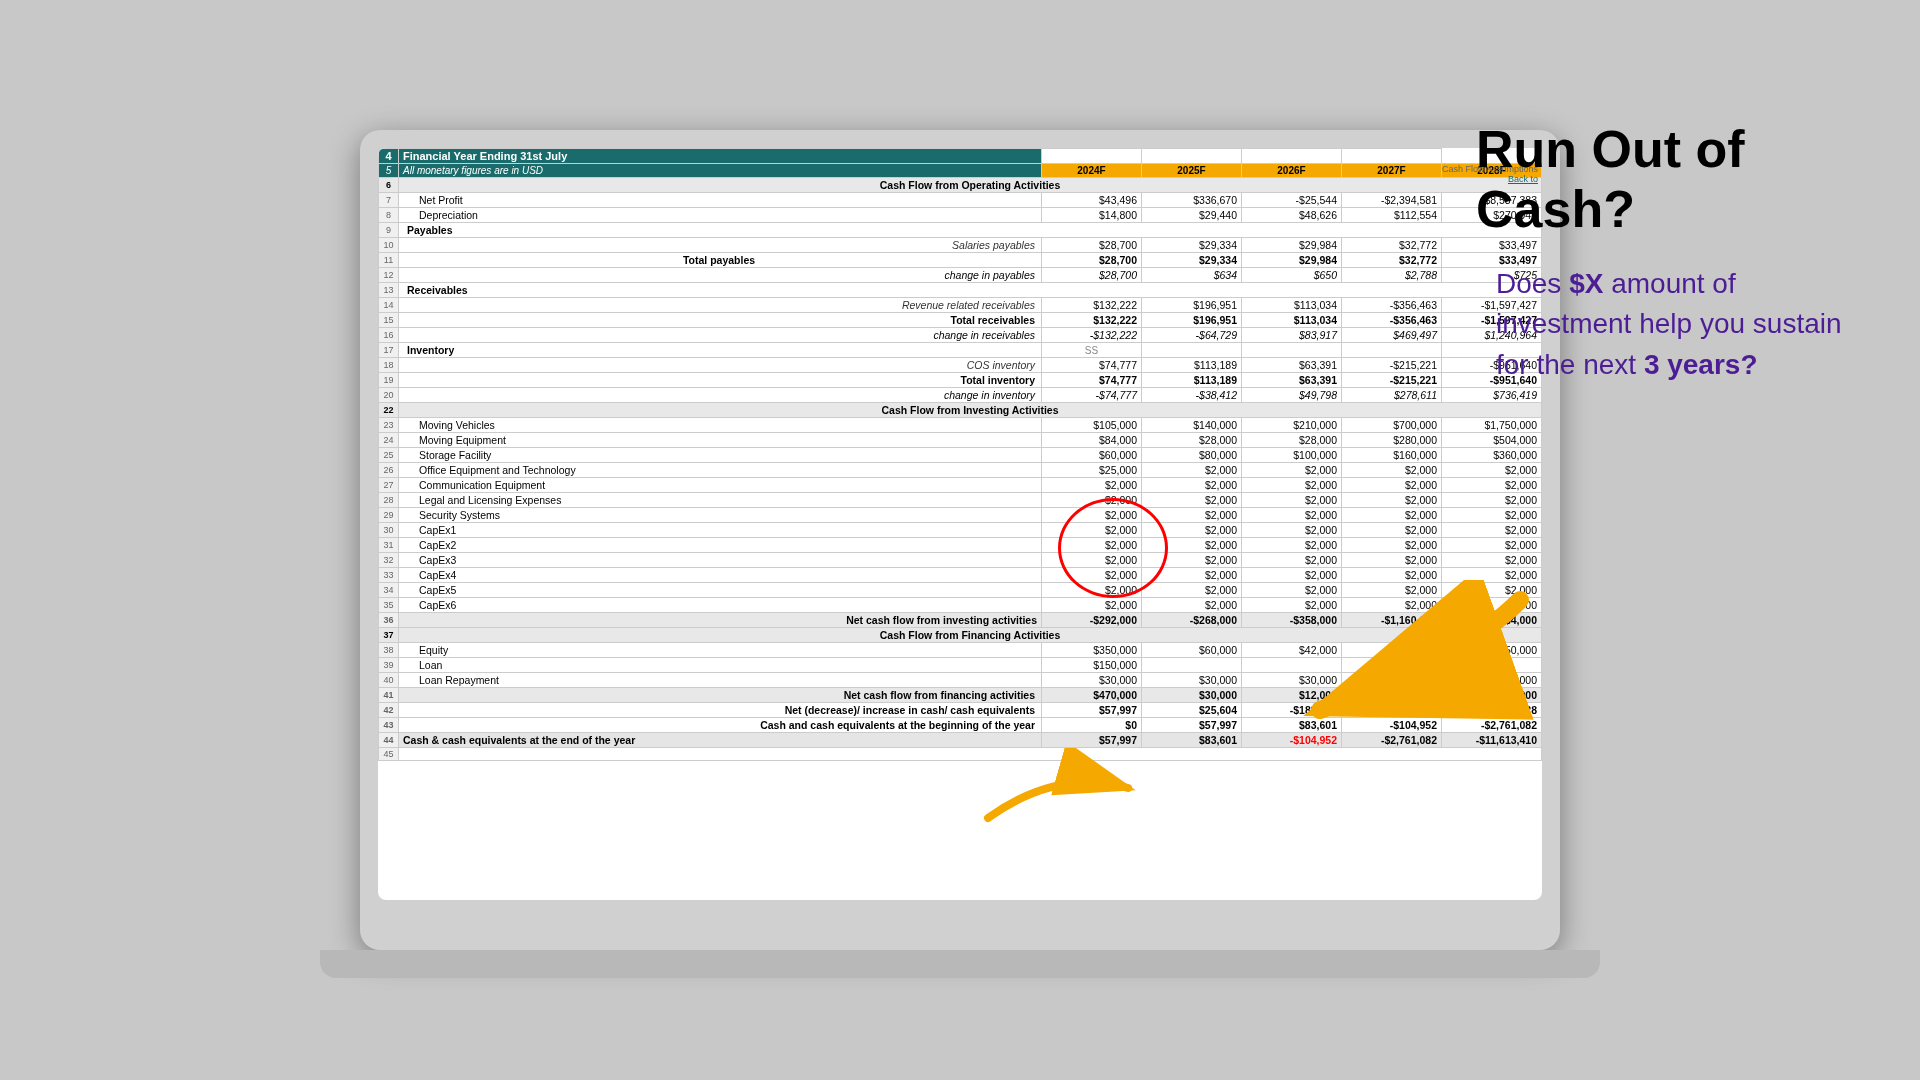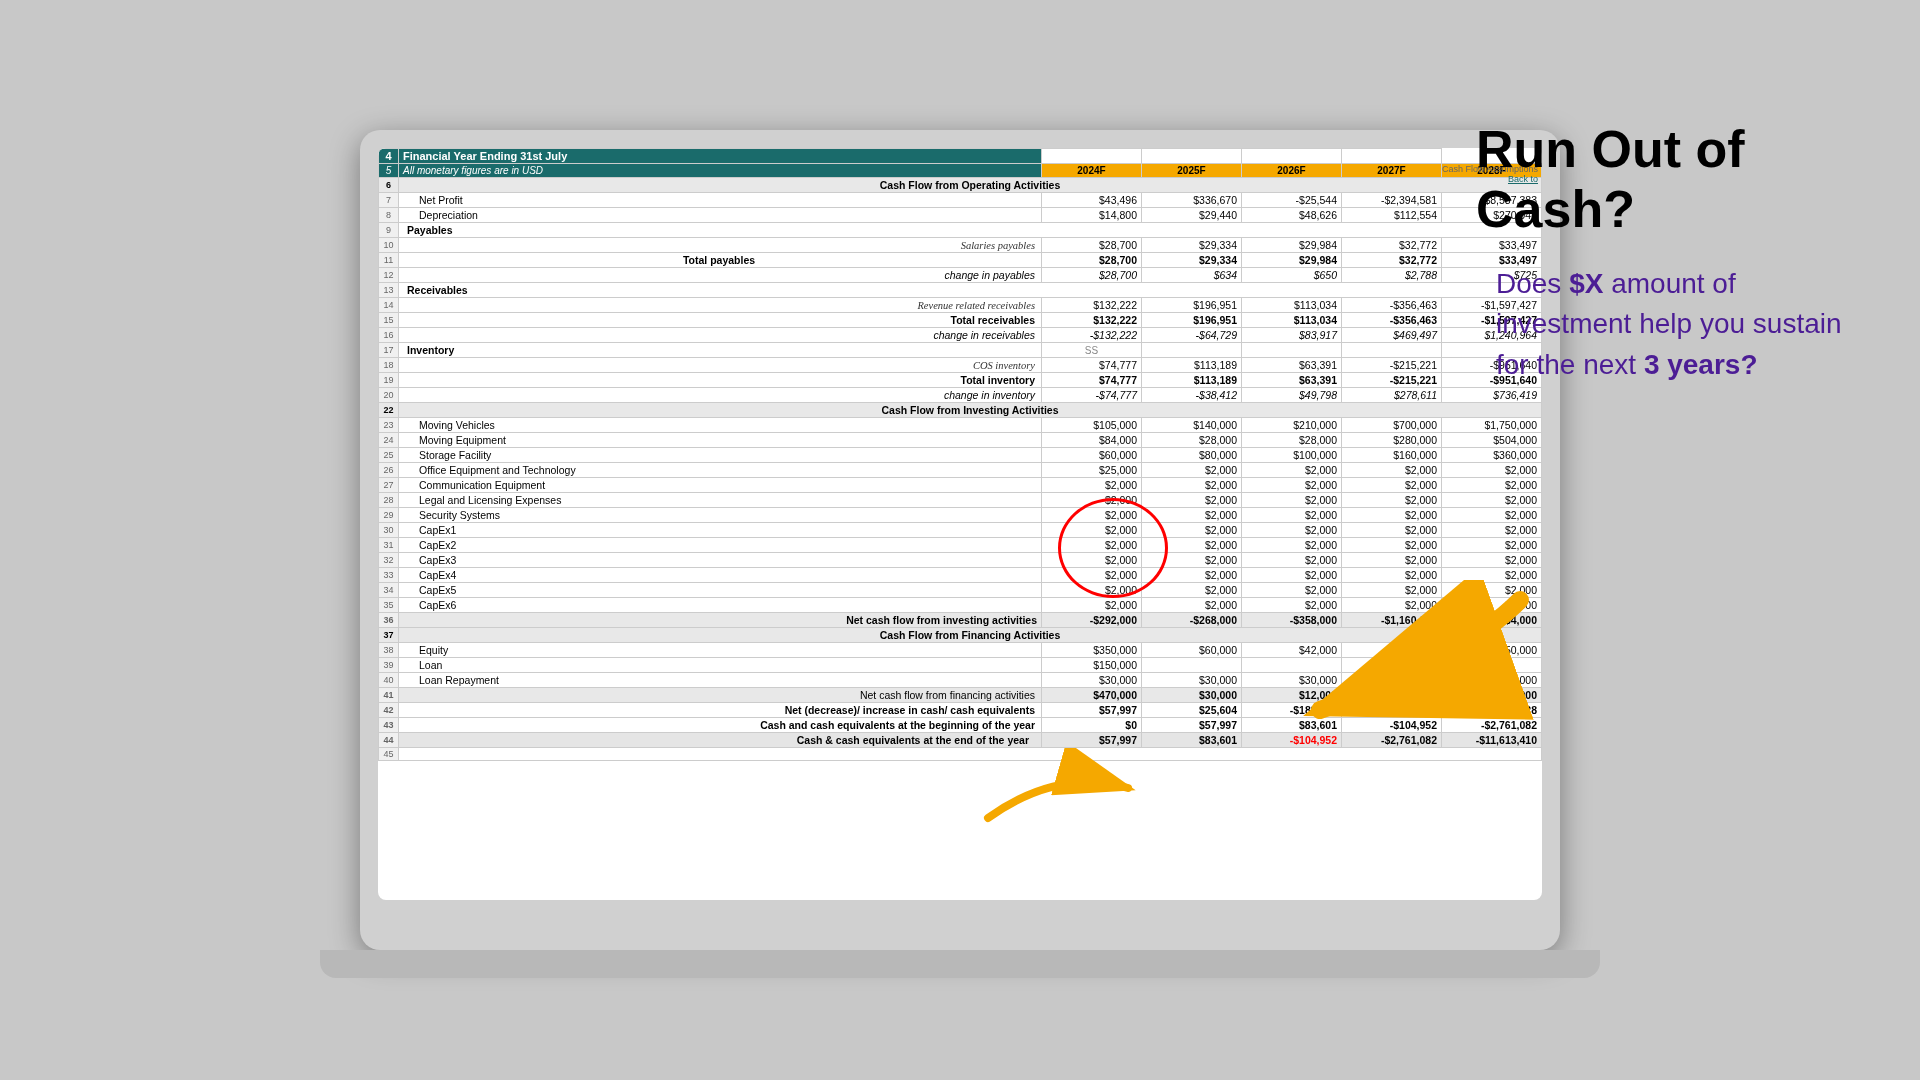--- a/index.html
+++ b/index.html
@@ -77,21 +77,21 @@
     }
     .section-header td {
       background: #e8e8e8;
       font-weight: bold;
       text-align: center;
       color: #000;
     }
     .col-num { width: 100px; text-align: right; }
     .row-num { width: 20px; text-align: center; color: #666; font-size: 9px; background: #f0f0f0; }
     .indent-1 { padding-left: 20px; }
-    .indent-2 { padding-left: 40px; font-style: italic; color: #333; font-family: Liberation Serif, serif; }
+    .indent-2 { padding-left: 40px; font-style: italic; color: #333; }
     .bold-right { font-weight: bold; text-align: right; }
     .italic-right { font-style: italic; text-align: right; }
     .total-row td { font-weight: bold; }
     .top-right-label {
       position: absolute;
       top: 16px;
       right: 4px;
       font-size: 9px;
       color: #666;
       text-align: right;
@@ -465,21 +465,21 @@
             <td colspan="2" class="indent-1">Loan Repayment</td>
             <td class="col-num">$30,000</td>
             <td class="col-num">$30,000</td>
             <td class="col-num">$30,000</td>
             <td class="col-num">$30,000</td>
             <td class="col-num">$30,000</td>
           </tr>
 
           <tr class="total-row" style="background:#e8e8e8;">
             <td class="row-num">41</td>
-            <td colspan="2" style="text-align:right; padding-right:6px; font-weight:normal;">Net cash flow from financing activities</td>
+            <td colspan="2" style="text-align:right; padding-right:6px; font-weight:bold;">Net cash flow from financing activities</td>
             <td class="col-num bold-right">$470,000</td>
             <td class="col-num bold-right">$30,000</td>
             <td class="col-num bold-right">$12,000</td>
             <td class="col-num bold-right">$35,000</td>
             <td class="col-num bold-right">$120,000</td>
           </tr>
 
           <tr class="total-row">
             <td class="row-num">42</td>
             <td colspan="2" style="text-align:right; padding-right:6px; font-weight:bold;">Net (decrease)/ increase in cash/ cash equivalents</td>
@@ -495,21 +495,21 @@
             <td colspan="2" style="text-align:right; padding-right:6px; font-weight:bold;">Cash and cash equivalents at the beginning of the year</td>
             <td class="col-num bold-right">$0</td>
             <td class="col-num bold-right">$57,997</td>
             <td class="col-num bold-right">$83,601</td>
             <td class="col-num bold-right">-$104,952</td>
             <td class="col-num bold-right">-$2,761,082</td>
           </tr>
 
           <tr class="total-row" style="background:#e5e5e5;">
             <td class="row-num">44</td>
-            <td colspan="2" style="text-align:right; padding-right:12px; font-weight:bold;">Cash &amp; cash equivalents at the end of the year</td>
+            <td colspan="2" style="padding-right:12px; font-weight:bold;">Cash &amp; cash equivalents at the end of the year</td>
             <td class="col-num bold-right">$57,997</td>
             <td class="col-num bold-right">$83,601</td>
             <td class="col-num bold-right" style="color:red;">-$104,952</td>
             <td class="col-num bold-right">-$2,761,082</td>
             <td class="col-num bold-right">-$11,613,410</td>
           </tr>
 
           <tr>
             <td class="row-num">45</td>
             <td colspan="7"></td>

